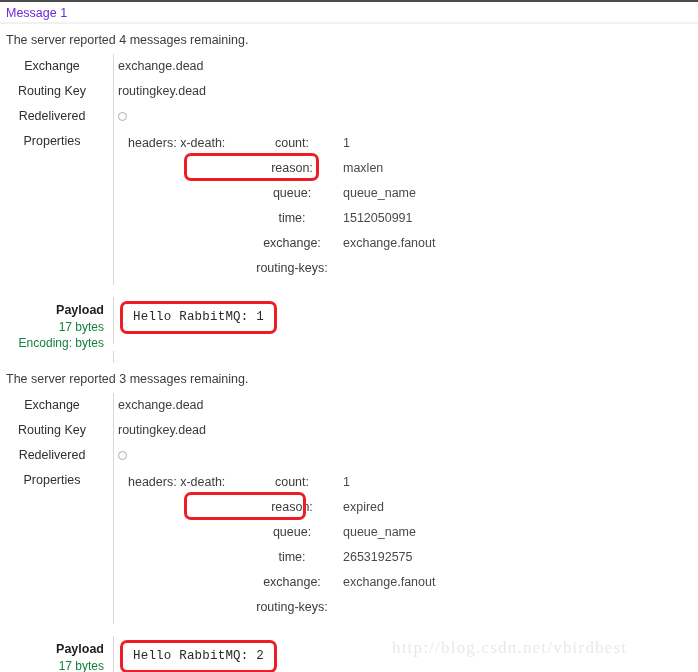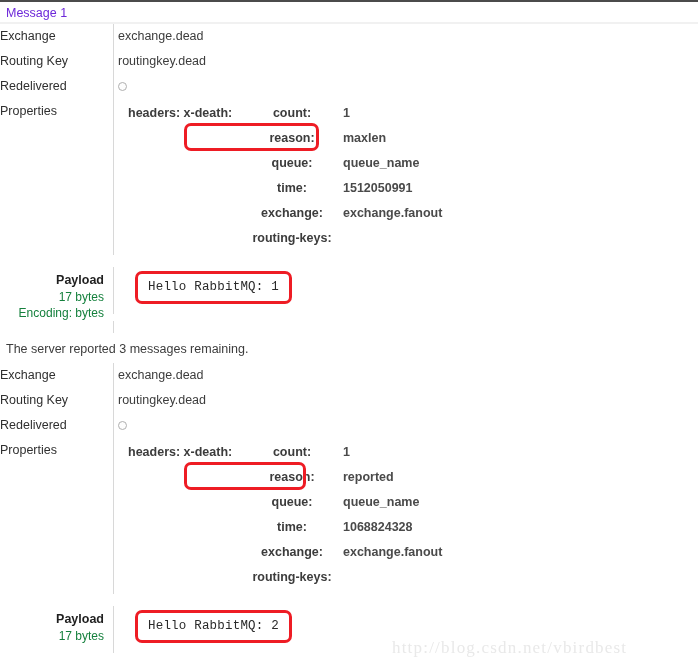--- a/index.html
+++ b/index.html
@@ -41,21 +41,21 @@
   
   .rows { position: relative; }
   .row {
     display: flex;
     align-items: flex-start;
     min-height: 25px;
   }
   .row-label {
     width: 113px;
     flex: 0 0 113px;
-    text-align: left;
+    text-align: center;
     padding-right: 9px;
     font-size: 12.5px;
     color: #2f2f2f;
     line-height: 25px;
     white-space: nowrap;
   }
   .row-value {
     flex: 1 1 auto;
     border-left: 1px solid #d8d8d8;
     padding-left: 4px;
@@ -75,21 +75,20 @@
     margin-top: 8px;
     vertical-align: top;
   }
 
   
   .props-row .row-value {
     padding-left: 14px;
     padding-top: 2px;
     padding-bottom: 4px;
     line-height: 25px;
-    font-weight: bold;
   }
   .props-grid {
     display: block;
     position: relative;
   }
   .prop-line {
     display: flex;
     align-items: center;
     height: 25px;
     white-space: nowrap;
@@ -145,21 +144,21 @@
     line-height: 17px;
   }
   .payload-meta {
     font-size: 12px;
     color: #15803d;
     line-height: 16px;
   }
   .payload-value {
     flex: 1 1 auto;
     border-left: 1px solid #d8d8d8;
-    padding-left: 21px;
+    padding-left: 6px;
     padding-top: 4px;
     padding-bottom: 10px;
   }
   .payload-box {
     display: inline-block;
     border: 3px solid #ee1c24;
     border-radius: 7px;
     padding: 6px 10px 7px 10px;
     font-family: "Liberation Mono", "DejaVu Sans Mono", monospace;
     font-size: 12.5px;
@@ -194,20 +193,23 @@
 </style>
 </head>
 <body>
 
 <div class="page">
 
   <div class="msg-header first">
     <span>Message 1</span>
   </div>
 
+  <div class="server-line">
+    <span>The server reported 4 messages remaining.</span>
+  </div>
 
   <div class="rows">
 
     <div class="row">
       <div class="row-label">Exchange</div>
       <div class="row-value">exchange.dead</div>
     </div>
 
     <div class="row">
       <div class="row-label">Routing Key</div>
@@ -322,34 +324,34 @@
               <span>headers:</span>
               <span>x-death:</span>
             </span>
             <span class="prop-key">count:</span>
             <span class="prop-val">1</span>
           </div>
 
           <div class="prop-line highlight narrow">
             <span class="prop-lead"></span>
             <span class="prop-key">reason:</span>
-            <span class="prop-val">reported</span>
+            <span class="prop-val">expired</span>
             <span class="hl-box"></span>
           </div>
 
           <div class="prop-line">
             <span class="prop-lead"></span>
             <span class="prop-key">queue:</span>
             <span class="prop-val">queue_name</span>
           </div>
 
           <div class="prop-line">
             <span class="prop-lead"></span>
             <span class="prop-key">time:</span>
-            <span class="prop-val">1068824328</span>
+            <span class="prop-val">2653192575</span>
           </div>
 
           <div class="prop-line">
             <span class="prop-lead"></span>
             <span class="prop-key">exchange:</span>
             <span class="prop-val">exchange.fanout</span>
           </div>
 
           <div class="prop-line">
             <span class="prop-lead"></span>

